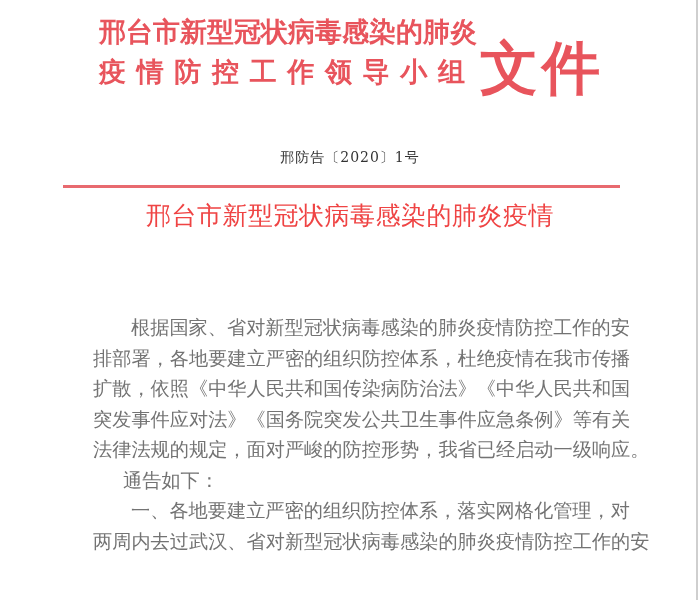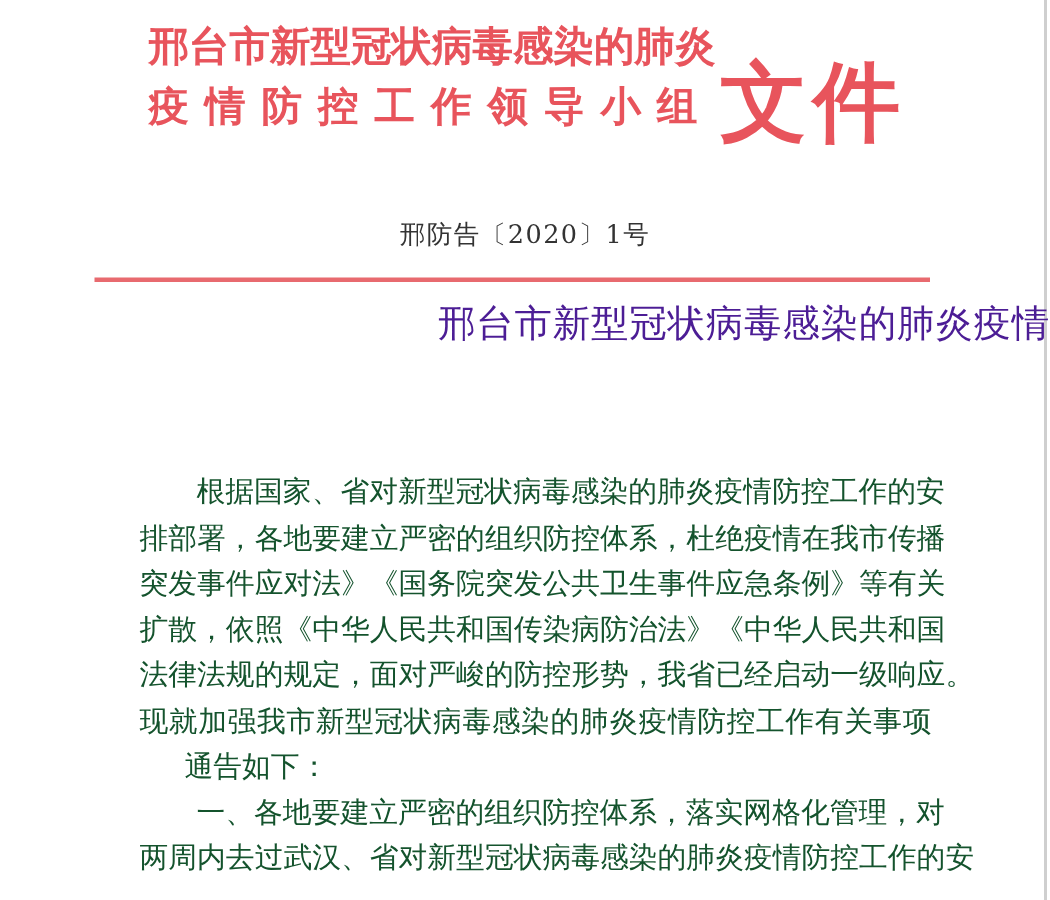--- a/index.html
+++ b/index.html
@@ -54,53 +54,53 @@
       line-height: 72px;
       letter-spacing: 4px;
       margin-top: 20px;
     }
     .doc-number {
       position: absolute;
       left: 0;
       width: 700px;
       top: 145px;
       text-align: center;
-      font-size: 17px;
+      font-size: 14px;
       line-height: 24px;
       color: #333;
       letter-spacing: 1px;
     }
     .red-rule {
       position: absolute;
       left: 63px;
       top: 185px;
       width: 557px;
       height: 3px;
       background: #e86a6f;
     }
     .title {
       position: absolute;
       left: 0;
       width: 700px;
       top: 199px;
-      text-align: right;
+      text-align: center;
       font-family: "DejaVu Sans", "Liberation Sans", sans-serif;
       font-size: 25px;
       line-height: 34px;
-      color: #4c1d95;
+      color: #ef4444;
       letter-spacing: 0.5px;
     }
     .body {
       position: absolute;
       left: 93px;
       top: 313px;
       width: 528px;
       font-size: 19.2px;
       line-height: 30.5px;
-      color: #14532d;
+      color: #737373;
     }
     .body .line {
       display: block;
       white-space: nowrap;
       text-align: justify;
       text-align-last: justify;
       height: 30.5px;
     }
     .body .line.indent {
       padding-left: 38px;
@@ -152,20 +152,19 @@
 
 <div class="red-rule"></div>
 
 <div class="title">
   <div>邢台市新型冠状病毒感染的肺炎疫情</div>
 </div>
 
 <div class="body">
   <span class="line indent">根据国家、省对新型冠状病毒感染的肺炎疫情防控工作的安</span>
   <span class="line">排部署，各地要建立严密的组织防控体系，杜绝疫情在我市传播</span>
+  <span class="line">扩散，依照《中华人民共和国传染病防治法》《中华人民共和国</span>
   <span class="line">突发事件应对法》《国务院突发公共卫生事件应急条例》等有关</span>
-  <span class="line">扩散，依照《中华人民共和国传染病防治法》《中华人民共和国</span>
   <span class="line">法律法规的规定，面对严峻的防控形势，我省已经启动一级响应。</span>
-  <span class="line">现就加强我市新型冠状病毒感染的肺炎疫情防控工作有关事项</span>
   <span class="line last">通告如下：</span>
   <span class="line indent">一、各地要建立严密的组织防控体系，落实网格化管理，对</span>
   <span class="line">两周内去过武汉、省对新型冠状病毒感染的肺炎疫情防控工作的安</span>
 </div>
 
 </body></html>

